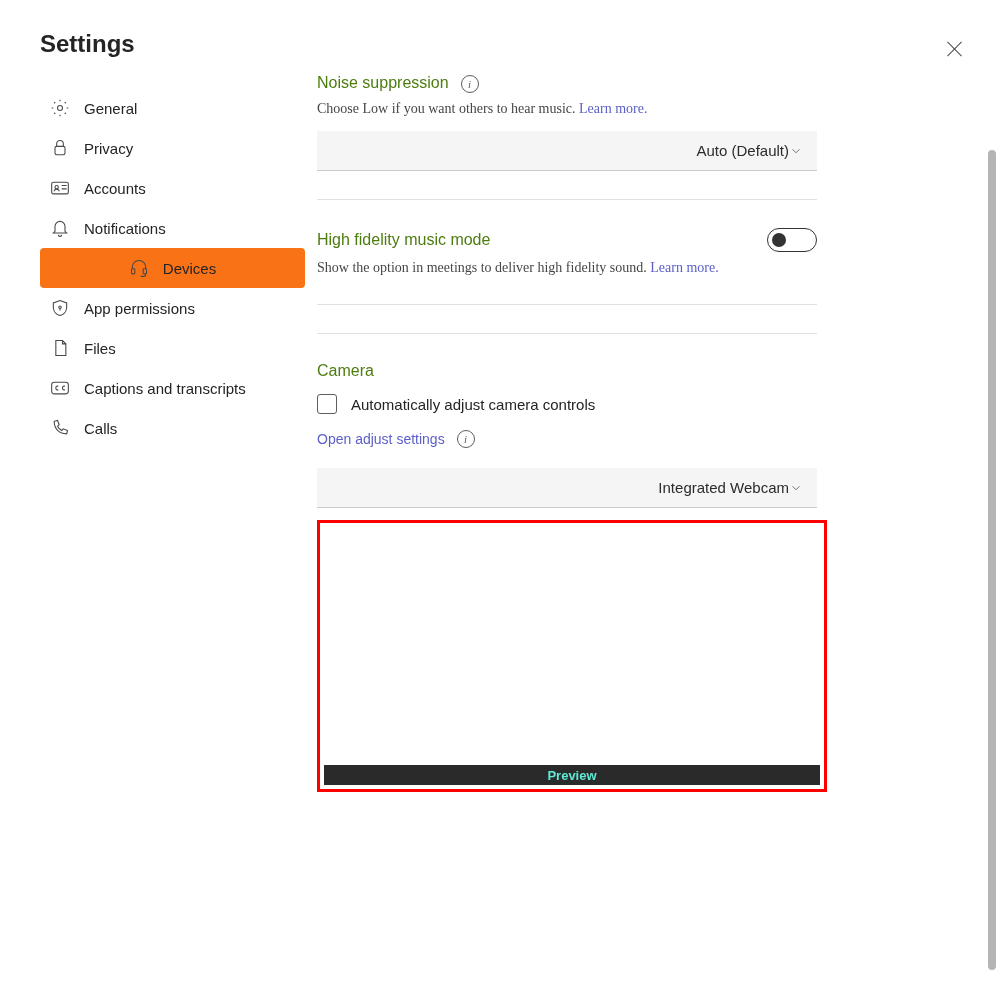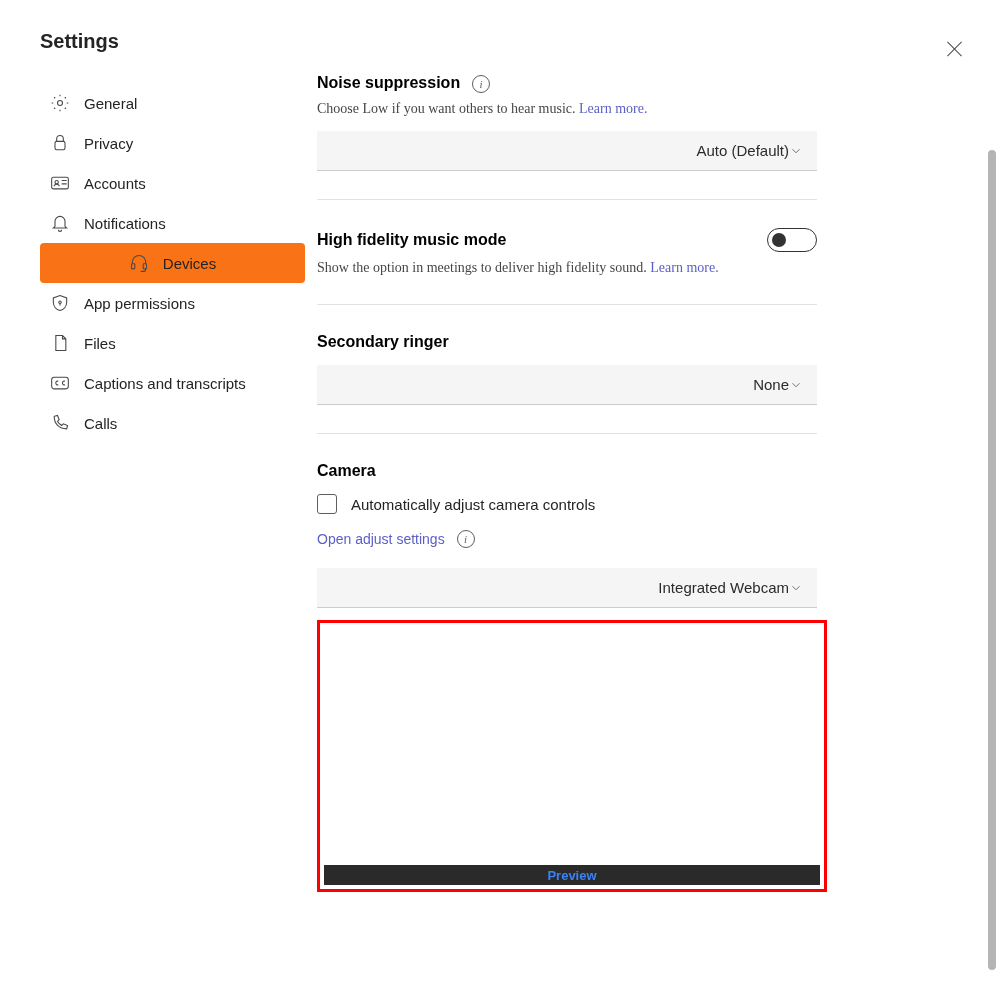--- a/index.html
+++ b/index.html
@@ -36,21 +36,21 @@
   background: #494949;
 }
 .close-x::before { transform: rotate(45deg); }
 .close-x::after { transform: rotate(-45deg); }
 
 .left {
   width: 265px;
   flex-shrink: 0;
 }
 .title {
-  font-size: 20px;
+  font-size: 24px;
   font-weight: 700;
   margin-bottom: 30px;
 }
 .nav { list-style: none; }
 .nav li {
   display: flex;
   align-items: center;
   height: 40px;
   padding: 0 10px;
   border-radius: 4px;
@@ -71,22 +71,22 @@
 
 .right {
   flex: 1;
   padding-left: 12px;
   padding-top: 44px;
   max-width: 540px;
 }
 .section { margin-bottom: 8px; }
 .section-title {
   font-size: 16px;
-  font-weight: 700;
-  color: #000000;
+  font-weight: 400;
+  color: #4d7c0f;
 }
 .section-row {
   display: flex;
   align-items: center;
   justify-content: space-between;
 }
 .desc {
   font-size: 14px;
   color: #464646;
   margin-top: 8px;
@@ -176,21 +176,21 @@
   margin-top: 12px;
   position: relative;
 }
 .preview-bar {
   position: absolute;
   left: 4px;
   right: 4px;
   bottom: 4px;
   height: 20px;
   background: #2a2a2a;
-  color: #3b82f6;
+  color: #5eead4;
   font-size: 13px;
   font-weight: 600;
   display: flex;
   align-items: center;
   justify-content: center;
 }
 .scrollbar {
   position: absolute;
   right: 2px;
   top: 150px;
@@ -322,29 +322,20 @@
         <span class="section-title">High fidelity music mode</span>
         <div class="toggle"></div>
       </div>
       <div class="desc">
         <span>Show the option in meetings to deliver high fidelity sound.</span>
         <span class="link">Learn more.</span>
       </div>
     </div>
     <hr class="divider">
 
-    <div class="section">
-      <span class="section-title">Secondary ringer</span>
-      <div class="select">
-        <span>None</span>
-        <span class="chev"><svg viewBox="0 0 24 24">
-              <path d="M6 9l6 6 6-6"></path>
-            </svg></span>
-      </div>
-    </div>
     <hr class="divider">
 
     <div class="section">
       <span class="section-title">Camera</span>
       <div class="checkbox-row">
         <div class="cb"></div>
         <span class="cb-label">Automatically adjust camera controls</span>
       </div>
       <div class="cam-link-row">
         <span class="link">Open adjust settings</span>

